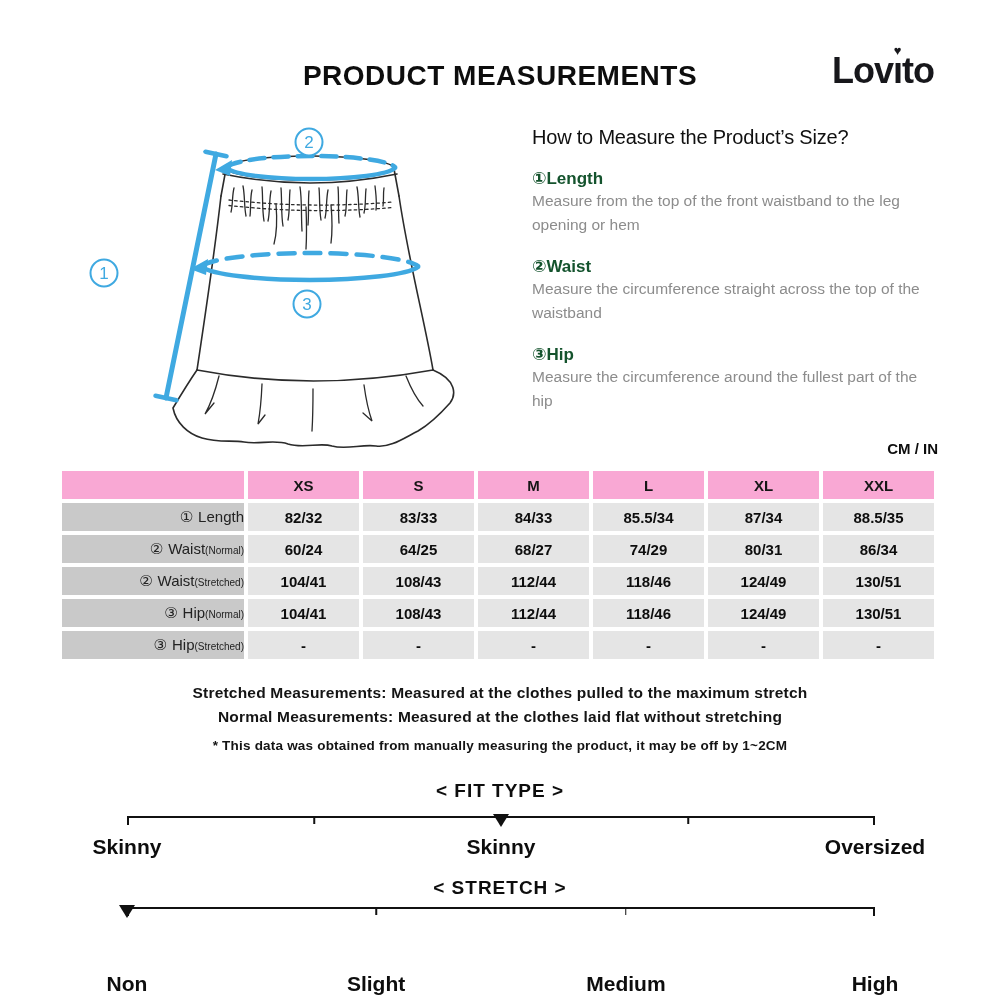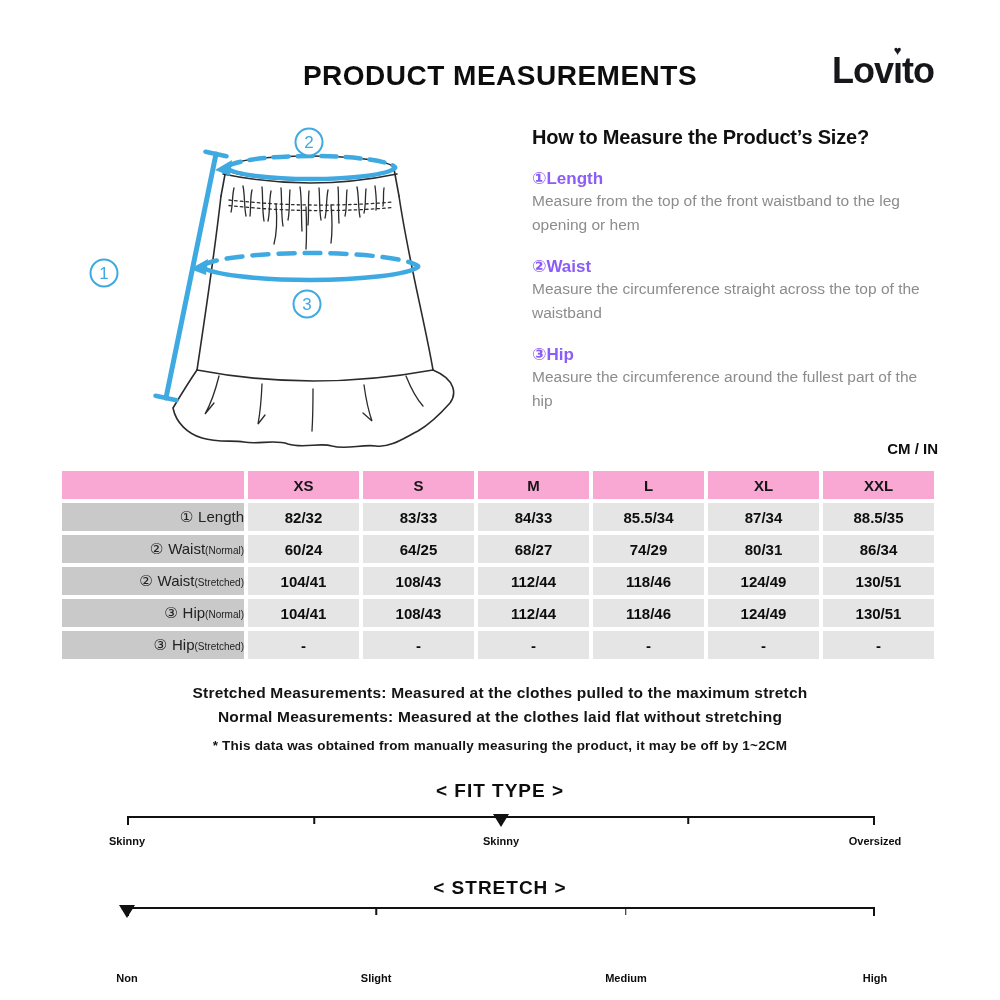--- a/index.html
+++ b/index.html
@@ -14,22 +14,22 @@
     letter-spacing:-1px; color:#17171b; }
   .brand .iwrap { position:relative; display:inline-block; }
   .brand .heart { position:absolute; left:50%; top:-7px; transform:translateX(-50%);
     font-size:13px; letter-spacing:0; color:#17171b; }
 
   
   .diagram { position:absolute; left:66px; top:108px; width:436px; height:352px; }
 
   
   .howto { position:absolute; left:532px; top:126px; width:410px; }
-  .howto h2 { font-size:20px; font-weight:700; color:#101010; margin-bottom:9px; letter-spacing:-.2px; }
-  .howto .hlabel { font-size:17px; font-weight:700; color:#8b5cf6; margin-top:19px; }
+  .howto h2 { font-size:20px; font-weight:400; color:#101010; margin-bottom:9px; letter-spacing:-.2px; }
+  .howto .hlabel { font-size:17px; font-weight:700; color:#14532d; margin-top:19px; }
   .howto .hdesc { font-size:15.5px; font-weight:400; color:#8c8c8c; line-height:24px; }
 
   
   .units { position:absolute; top:440px; right:62px; font-size:15px; font-weight:700; color:#0d0d0d; }
 
   
   .size-table { position:absolute; left:58px; top:467px; border-collapse:separate; border-spacing:4px; }
   .size-table th, .size-table td { height:28px; vertical-align:middle; }
   .size-table thead th { background:#f9a8d4; width:111px; font-size:15px; font-weight:700; text-align:center; color:#161616; }
   .size-table thead th.corner { width:182px; }
@@ -48,21 +48,21 @@
   .scale-title { position:absolute; left:0; width:1000px; text-align:center;
     font-size:19px; font-weight:800; color:#0d0d0d; letter-spacing:1px; }
   .scale-line { position:absolute; left:127px; width:748px; height:2px; background:#111; }
   .scale-line .tick { position:absolute; top:0; width:2px; height:9px; background:#111; }
   .scale-line .tick.mid { height:8px; width:1.5px; transform:translateX(-50%); }
   .scale-line .marker { position:absolute; top:-2px; width:0; height:0;
     border-left:8px solid transparent; border-right:8px solid transparent;
     border-top:13px solid #111; transform:translateX(-50%); }
   .scale-labels { position:absolute; left:127px; width:748px; height:20px; }
   .scale-labels span { position:absolute; transform:translateX(-50%); white-space:nowrap;
-    font-size:11px; font-weight:700; color:#0d0d0d; }
+    font-size:21px; font-weight:700; color:#0d0d0d; }
 </style>
 </head>
 <body>
 
 <div class="page">
 
   <div class="page-title">PRODUCT MEASUREMENTS</div>
 
   <div class="brand"><span>Lov</span><span class="iwrap"><span>ı</span><span class="heart">♥</span></span><span>to</span></div>
 

